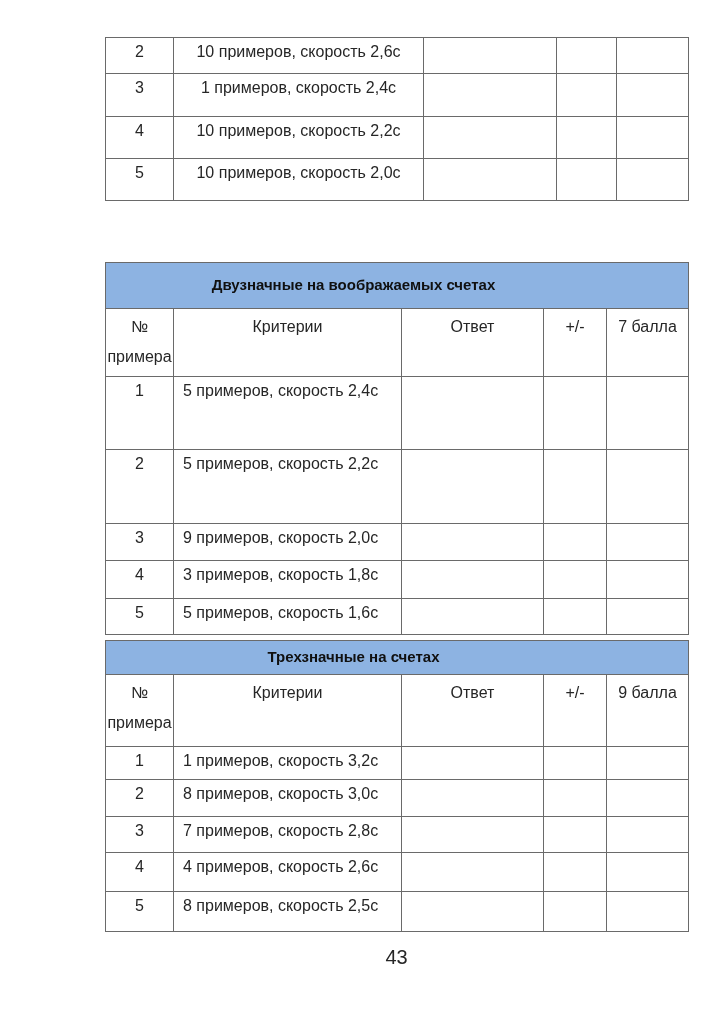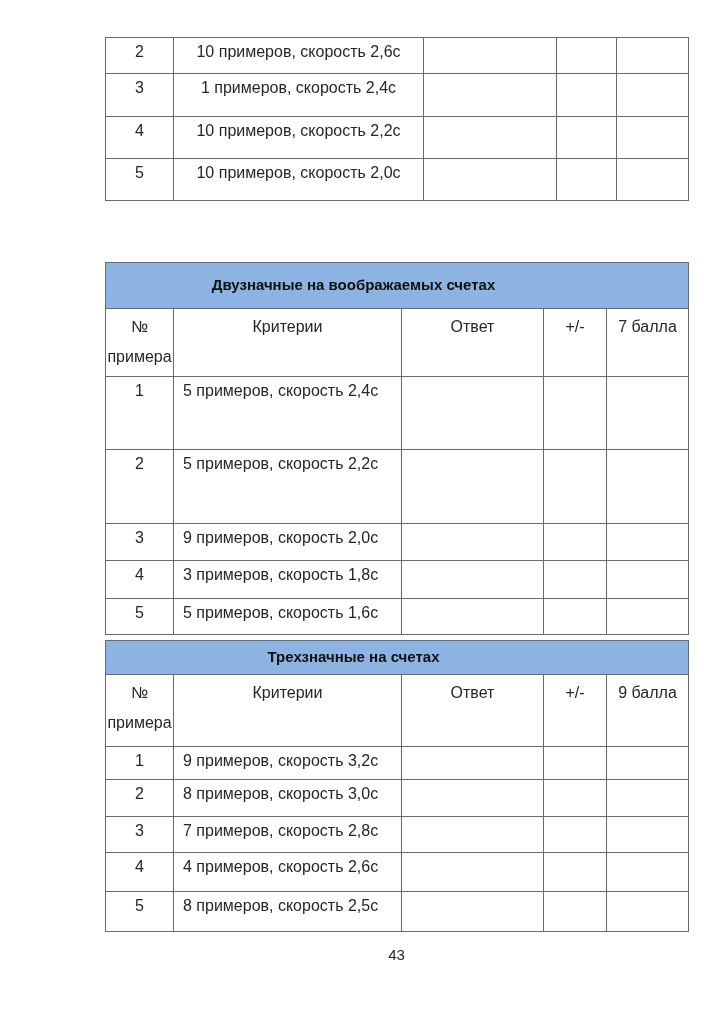--- a/index.html
+++ b/index.html
@@ -24,21 +24,21 @@
     padding:0 87px 0 0;
   }
   .hdr{
     line-height:1.9;padding-top:3px;white-space:pre-line;
   }
   .hdr-num{padding-left:1px;padding-right:1px;}
   .crit{text-align:left;padding-left:9px;padding-right:16px;}
   .crit1{text-align:center;}
   .pagenum{
     position:absolute;left:105px;top:946px;width:583px;
-    text-align:center;font-size:15px;
+    text-align:center;font-size:20px;
   }
 </style>
 </head>
 <body>
 
 <div class="page">
 
   <table class="t1" style="top:37px;">
     <colgroup>
       <col style="width:68px">
@@ -152,21 +152,21 @@
       <tr style="height:72px">
         <td class="hdr hdr-num">№
 примера</td>
         <td class="hdr">Критерии</td>
         <td class="hdr">Ответ</td>
         <td class="hdr">+/-</td>
         <td class="hdr">9 балла</td>
       </tr>
       <tr style="height:33px">
         <td>1</td>
-        <td class="crit">9 примеров, скорость 3,2с</td>
+        <td class="crit">1 примеров, скорость 3,2с</td>
         <td></td>
         <td></td>
         <td></td>
       </tr>
       <tr style="height:37px">
         <td>2</td>
         <td class="crit">8 примеров, скорость 3,0с</td>
         <td></td>
         <td></td>
         <td></td>

